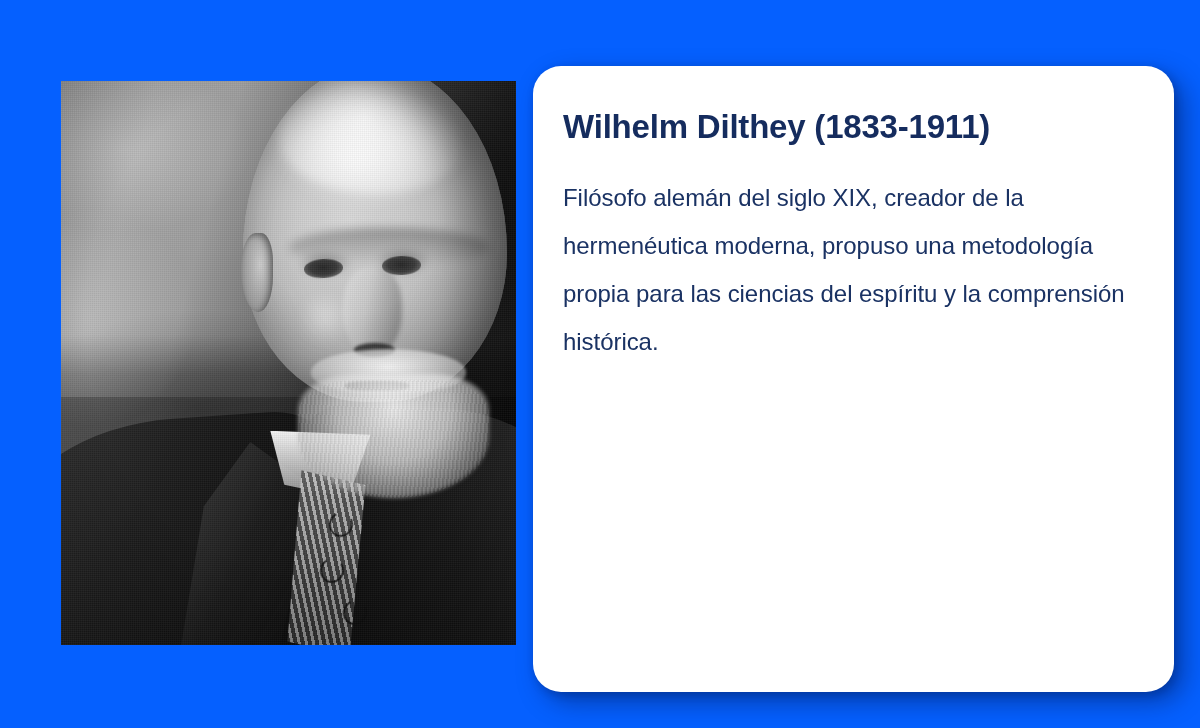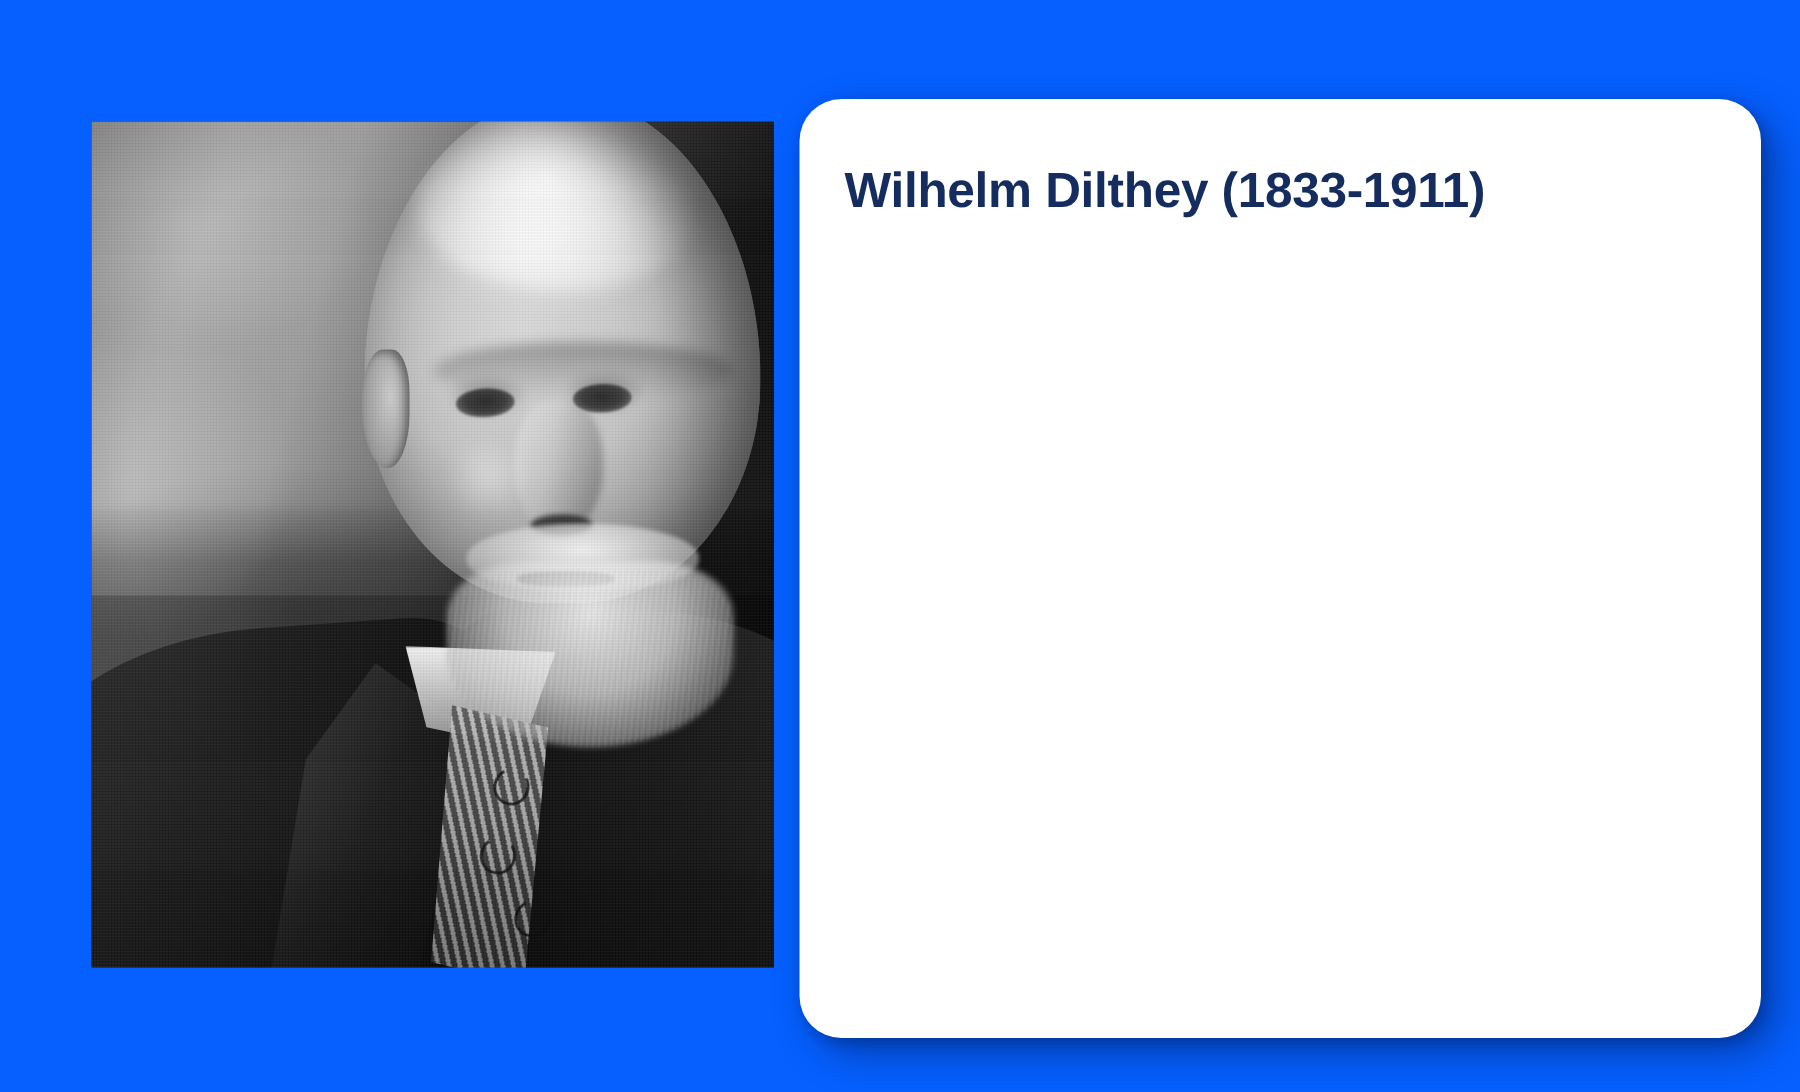--- a/index.html
+++ b/index.html
@@ -401,17 +401,18 @@
 
       <div class="vignette"></div>
       <div class="grain"></div>
     </div>
   </div>
 
   <div class="info-card">
     <div class="card-inner">
       <h1 class="card-title">Wilhelm Dilthey (1833-1911)</h1>
 
+      <p class="card-para first">Filósofo alemán del siglo XIX, creador de la hermenéutica moderna, propuso una metodología propia para las ciencias del espíritu y la comprensión histórica.</p>
 
     </div>
   </div>
 
 </div>
 
 </body></html>

